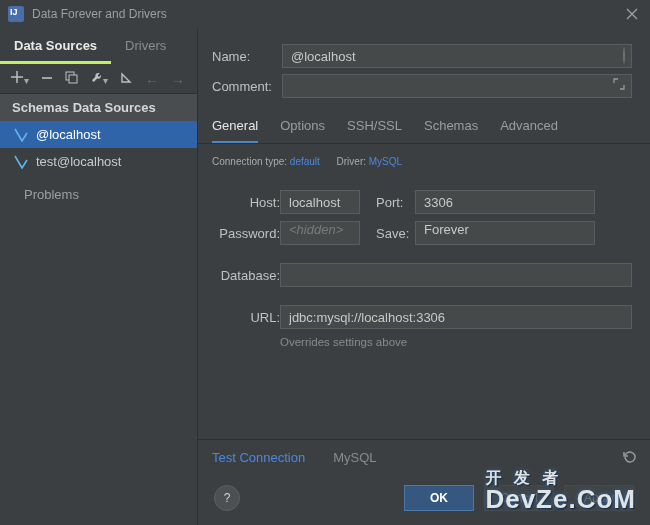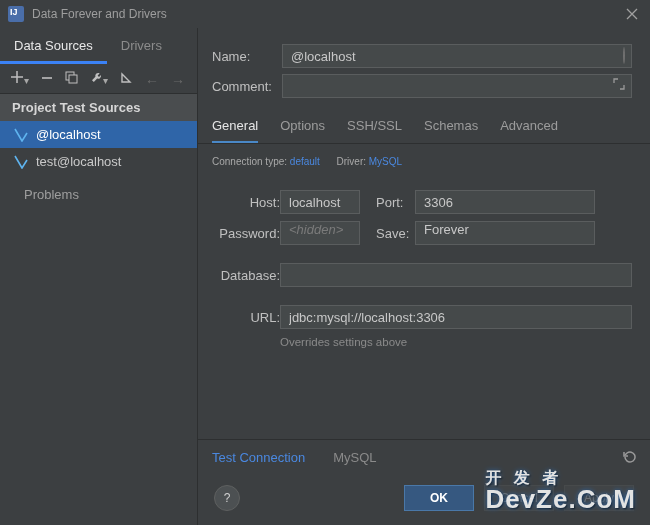--- a/index.html
+++ b/index.html
@@ -6,21 +6,21 @@
 html, body { width: 650px; height: 525px; overflow: hidden; background: #2b2b2b; }
 .dialog { width: 650px; height: 525px; background: #3c3f41; color: #bbbbbb; display: flex; flex-direction: column; position: relative; }
 .titlebar { height: 28px; display: flex; align-items: center; padding: 0 8px; background: #3c3f41; font-size: 12px; color: #9e9e9e; }
 .titlebar .t-icon { width: 16px; height: 16px; background: #4a6ea9; margin-right: 8px; border-radius: 2px; position: relative; }
 .titlebar .t-icon::after{content:"IJ";color:#fff;font-size:9px;position:absolute;left:2px;top:1px;font-weight:bold;}
 .titlebar .close { margin-left: auto; width: 20px; height: 20px; display:flex; align-items:center; justify-content:center; color:#a0a0a0; cursor:pointer;}
 .body { flex: 1; display: flex; min-height: 0; }
 .left { width: 198px; background: #3c3f41; border-right: 1px solid #2d2f30; display:flex; flex-direction:column; }
 .left-tabs { display:flex; font-size:13px; }
 .left-tab { padding:10px 14px 8px; color:#8c8c8c; cursor:pointer;}
-.left-tab.active{ color:#e8e8e8; font-weight:normal; border-bottom:3px solid #3b82f6;}
+.left-tab.active{ color:#e8e8e8; font-weight:bold; border-bottom:3px solid #bef264;}
 .left-toolbar{ display:flex; gap:12px; padding:6px 10px; align-items:center; color:#a7a7a7; font-size:14px; border-bottom:1px solid #2d2f30;}
 .left-toolbar span{cursor:pointer;}
 .section-hdr{ background:#4a4d4f; color:#d6d6d6; font-weight:bold; font-size:13px; padding:6px 12px;}
 .ds-item{ display:flex; align-items:center; gap:8px; padding:6px 14px; font-size:13px; color:#c9c9c9; cursor:pointer;}
 .ds-item.active{ background:#2f65a8; color:#fff;}
 .ds-icon{ width:14px; height:14px; }
 .ds-icon svg{width:14px;height:14px;}
 .problems{ padding:12px 24px; font-size:13px; color:#9e9e9e; cursor:pointer;}
 .right{ flex:1; display:flex; flex-direction:column; padding: 0; min-width:0;}
 .form-rows{ padding: 10px 18px 4px 14px; }
@@ -100,21 +100,21 @@
             </svg><span style="font-size:10px;">▾</span>
         </span>
         <span>
           <svg width="13" height="13" viewBox="0 0 13 13">
               <path d="M2 11V3l8 8H2z" fill="none" stroke="#bfbfbf" stroke-width="1.4"></path>
             </svg>
         </span>
         <span style="color:#6a6a6a">←</span>
         <span style="color:#6a6a6a">→</span>
       </div>
-      <div class="section-hdr">Project Test Sources</div>
+      <div class="section-hdr">Schemas Data Sources</div>
       <div class="ds-item active">
         <span class="ds-icon"><svg viewBox="0 0 14 14">
               <path d="M1 1 L8 13 L13 5" fill="none" stroke="#5fb4ef" stroke-width="1.6"></path>
             </svg></span>
         <span>@localhost</span>
       </div>
       <div class="ds-item">
         <span class="ds-icon"><svg viewBox="0 0 14 14">
               <path d="M1 1 L8 13 L13 5" fill="none" stroke="#5fb4ef" stroke-width="1.6"></path>
             </svg></span>

